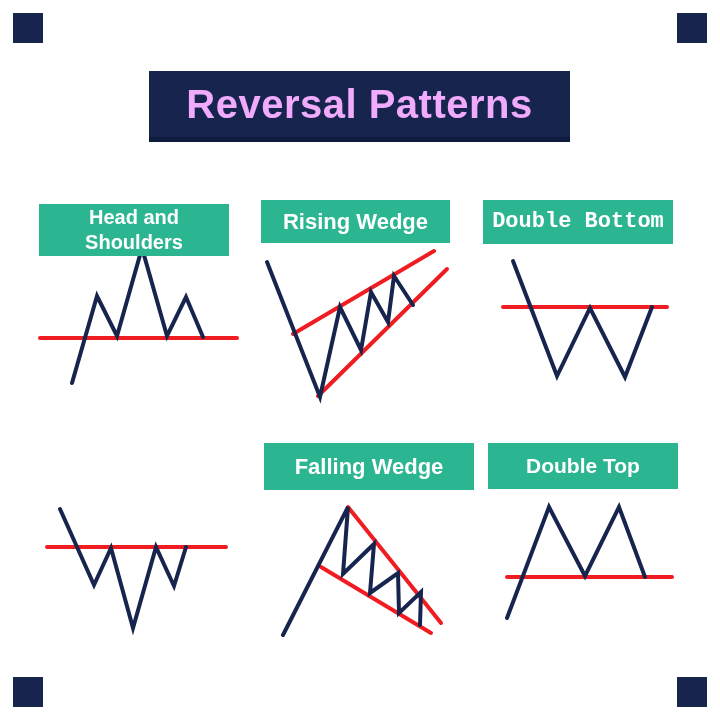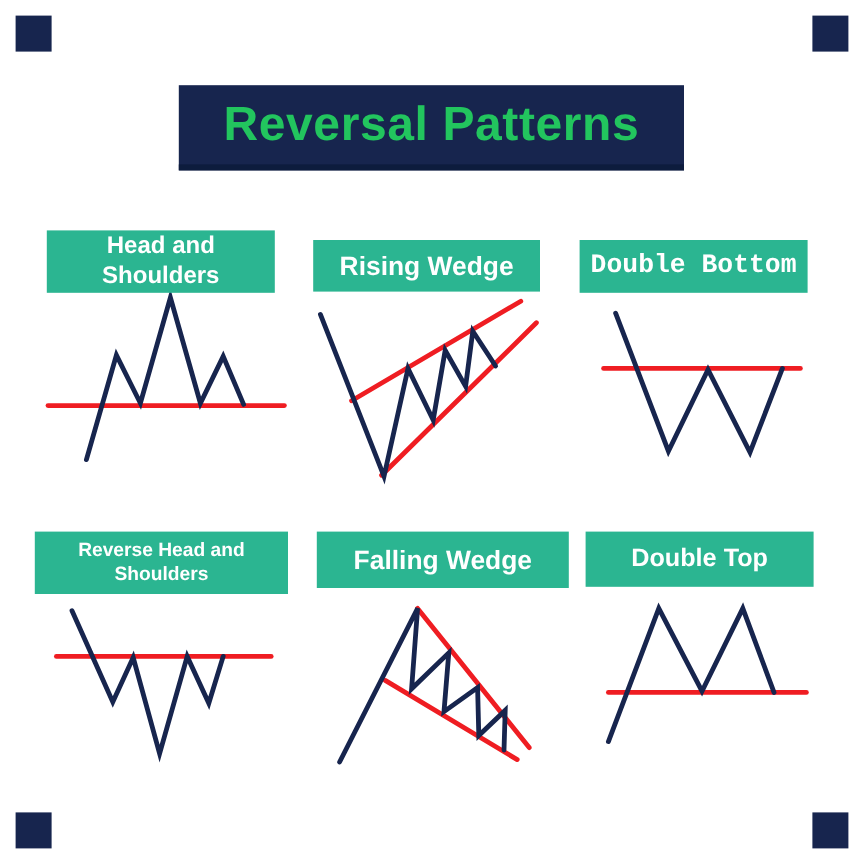--- a/index.html
+++ b/index.html
@@ -23,42 +23,42 @@
   .corner.br { right: 13px; bottom: 13px; }
 
   .title-banner {
     position: absolute;
     left: 149px;
     top: 71px;
     width: 421px;
     height: 66px;
     background: var(--navy, #17254e);
     border-bottom: 5px solid #0d1c3d;
-    color: #22c55e;
+    color: #f0abfc;
     font-weight: 700;
     font-size: 40px;
     display: flex;
     align-items: center;
     justify-content: center;
     letter-spacing: 0.5px;
   }
 
   .pattern-banner {
     position: absolute;
     background: var(--green, #2bb591);
     color: #ffffff;
     font-weight: 700;
     display: flex;
     align-items: center;
     justify-content: center;
     text-align: center;
     line-height: 1.25;
     box-sizing: border-box;
   }
-  #banner-0 { left: 39px;  top: 192px; width: 190px; height: 52px; font-size: 20px; }
+  #banner-0 { left: 39px;  top: 204px; width: 190px; height: 52px; font-size: 20px; }
   #banner-1 { left: 261px; top: 200px; width: 189px; height: 43px; font-size: 22px; }
   #banner-2 { left: 483px; top: 200px; width: 190px; height: 44px; font-size: 22px; font-family: Liberation Mono, monospace; }
   #banner-3 { left: 29px;  top: 443px; width: 211px; height: 52px; font-size: 16px; padding: 0 14px; }
   #banner-4 { left: 264px; top: 443px; width: 210px; height: 47px; font-size: 22px; }
   #banner-5 { left: 488px; top: 443px; width: 190px; height: 46px; font-size: 21px; }
 
   .patterns-svg {
     position: absolute;
     left: 0;
     top: 0;
@@ -100,23 +100,20 @@
 
   <div class="pattern-banner" id="banner-0">
     <span>Head and Shoulders</span>
   </div>
   <div class="pattern-banner" id="banner-1">
     <span>Rising Wedge</span>
   </div>
   <div class="pattern-banner" id="banner-2">
     <span>Double Bottom</span>
   </div>
-  <div class="pattern-banner" id="banner-3">
-    <span>Reverse Head and Shoulders</span>
-  </div>
   <div class="pattern-banner" id="banner-4">
     <span>Falling Wedge</span>
   </div>
   <div class="pattern-banner" id="banner-5">
     <span>Double Top</span>
   </div>
 
 </div>
 
 </body></html>

